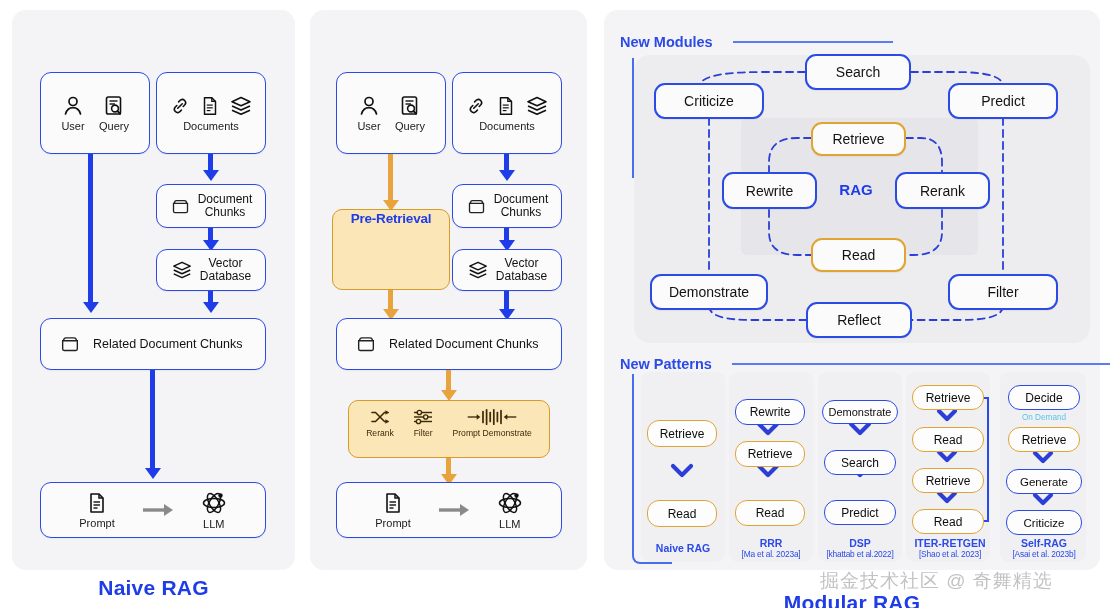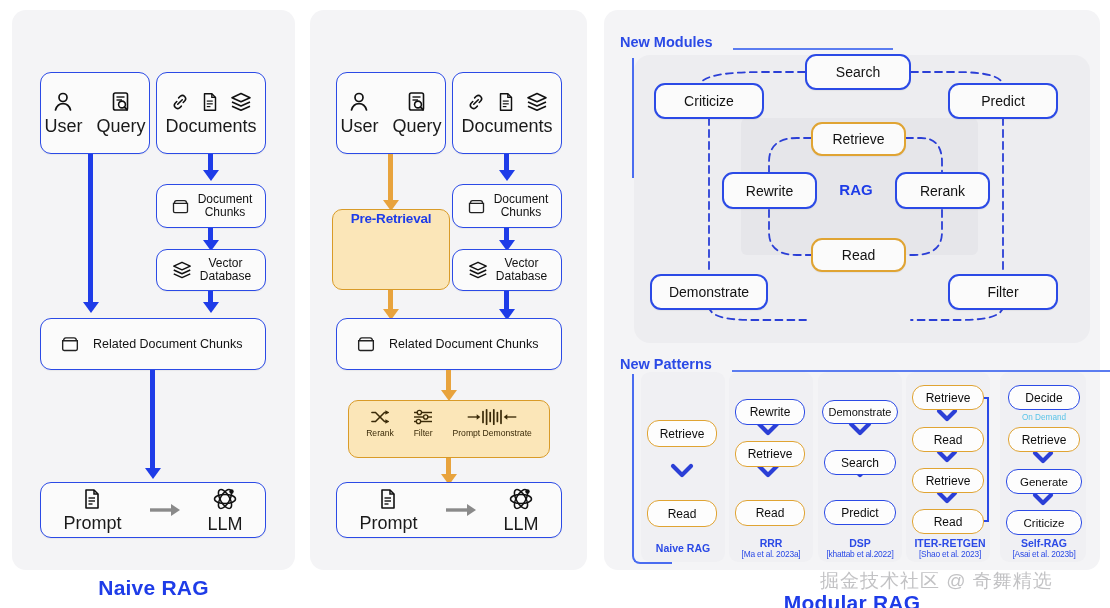--- a/index.html
+++ b/index.html
@@ -31,21 +31,21 @@
     border:1.6px solid #2b4ae6; border-radius:11px;
     display:flex; align-items:center; justify-content:center;
     color:#121212; font-size:13px; text-align:center;
     box-shadow:0 1px 1px rgba(0,0,0,.05);
   }
   .box.orange { border-color:#e0a433; }
   .box.thick  { border-width:2.2px; }
 
   .icon-row { display:flex; align-items:center; justify-content:center; gap:14px; }
   .icon-cell { display:flex; flex-direction:column; align-items:center; gap:2px; }
-  .icon-cell .lab { font-size:18px; color:#1a1a1a; }
+  .icon-cell .lab { font-size:11px; color:#1a1a1a; }
   .ico { display:block; }
   .vline { position:absolute; background:#1e3ce8; }
   .vline.orange { background:#e8a33d; }
   .ahead {
     position:absolute; width:0; height:0;
     border-left:8px solid transparent; border-right:8px solid transparent;
     border-top:11px solid #1e3ce8;
   }
   .ahead.orange { border-top-color:#e8a33d; }
 
@@ -60,21 +60,21 @@
   .note li:before { content:"•"; position:absolute; left:-8px; color:#4a3409; }
   .note .stage-label {
     text-align:center; color:#1e3ce8; font-weight:bold; font-size:13.5px;
     margin-top:1px; letter-spacing:-.2px;
   }
   .post-icons { display:flex; align-items:flex-end; justify-content:space-around; padding:7px 8px 0; }
   .post-icons .cell { display:flex; flex-direction:column; align-items:center; gap:2px; }
   .post-icons .cell .lab { font-size:8.6px; color:#3a2a08; white-space:nowrap; }
 
   
-  .sec-head { position:absolute; display:flex; align-items:flex-end; gap:20px; }
+  .sec-head { position:absolute; display:flex; align-items:center; gap:20px; }
   .sec-head .txt { color:#2b4ae6; font-weight:bold; font-size:14.5px; white-space:nowrap; }
   .sec-head .rule { height:2px; background:#5b7cf0; }
   .sec-bracket { position:absolute; border-left:2px solid #4a6cf0; }
   .sec-bracket.withfoot { border-bottom:2px solid #4a6cf0;
       border-bottom-left-radius:8px; }
 
   .modules-bg { position:absolute; background:#ededf0; border-radius:16px; }
   .rag-inner  { position:absolute; background:#e6e6ea; border-radius:6px; }
   .rag-label  { position:absolute; color:#1e3ce8; font-weight:bold; font-size:15px;
                 text-align:center; }
@@ -430,20 +430,23 @@
   </div>
   <div class="box thick" style="left:948px; top:83px; width:110px; height:36px; font-size:14px;">
     <span>Predict</span>
   </div>
   <div class="box thick" style="left:650px; top:274px; width:118px; height:36px; font-size:14px;">
     <span>Demonstrate</span>
   </div>
   <div class="box thick" style="left:948px; top:274px; width:110px; height:36px; font-size:14px;">
     <span>Filter</span>
   </div>
+  <div class="box thick" style="left:806px; top:302px; width:106px; height:36px; font-size:14px;">
+    <span>Reflect</span>
+  </div>
 
   <div class="box thick orange" style="left:811px; top:122px; width:95px; height:34px; font-size:14px;">
     <span>Retrieve</span>
   </div>
   <div class="box thick" style="left:722px; top:172px; width:95px; height:37px; font-size:14px;">
     <span>Rewrite</span>
   </div>
   <div class="box thick" style="left:895px; top:172px; width:95px; height:37px; font-size:14px;">
     <span>Rerank</span>
   </div>

